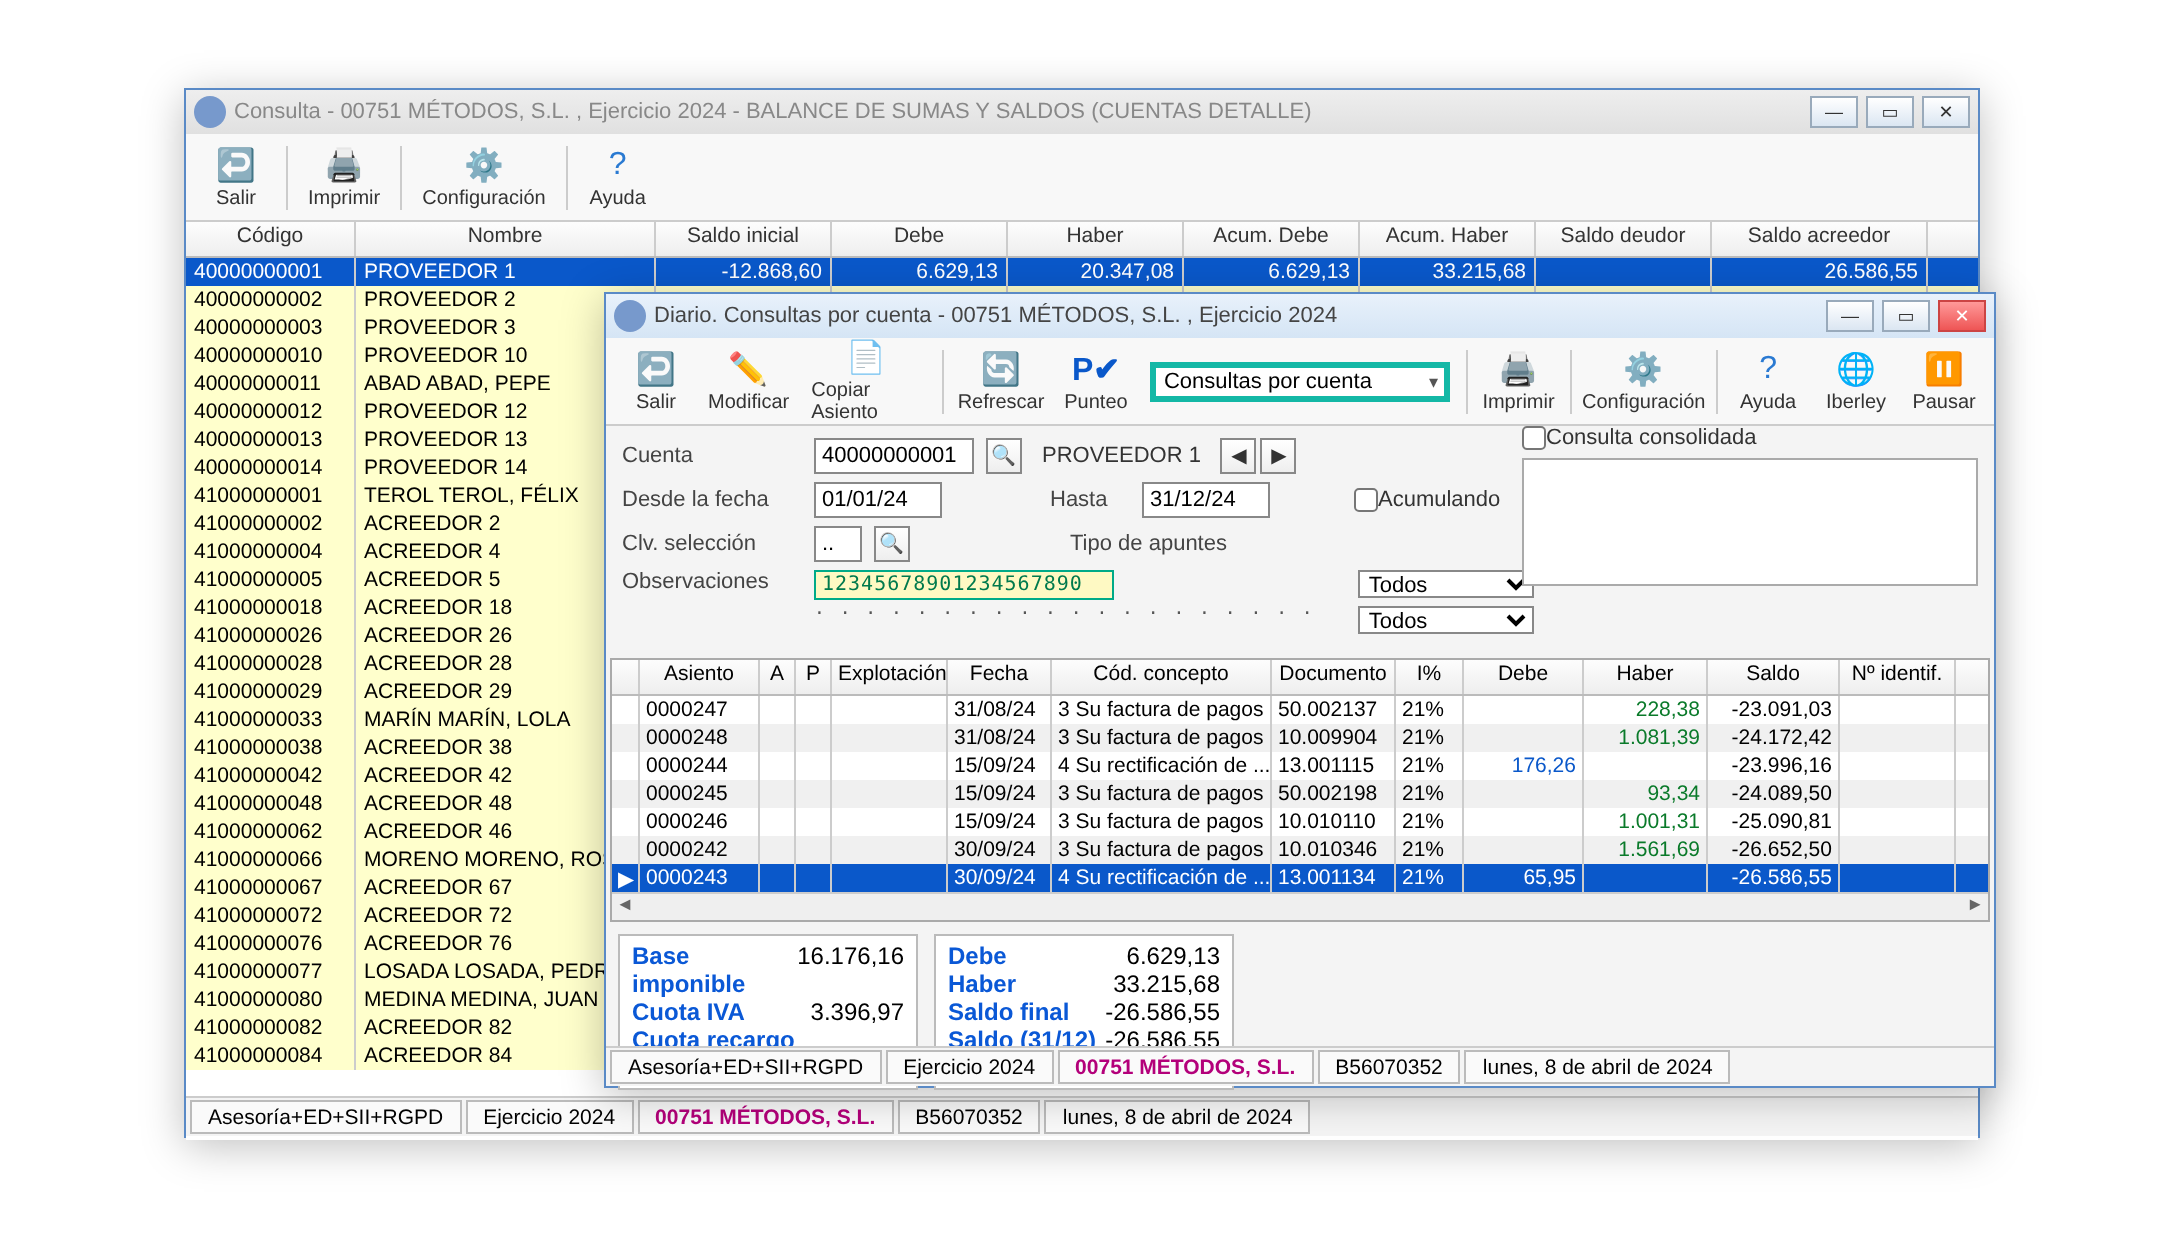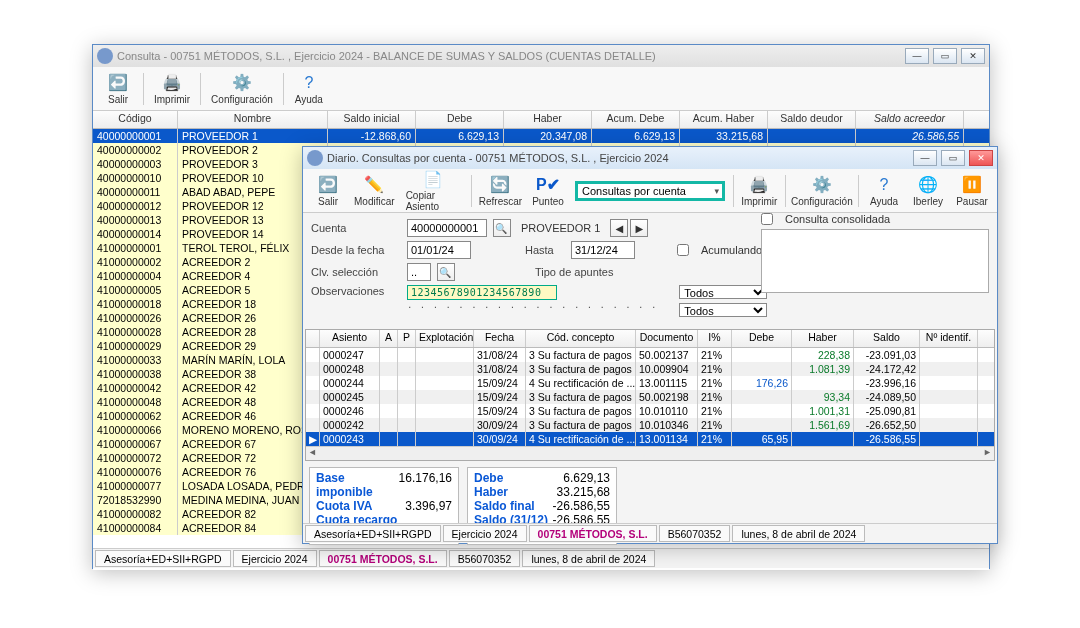--- a/index.html
+++ b/index.html
@@ -20,35 +20,35 @@
 .tb-sep{width:1px;height:32px;background:#ccc;margin:0 2px;}
 .tb-combo{height:20px;border:3px solid #14b8a6;background:#fff;font-size:11px;padding:0 14px 0 4px;min-width:150px;display:flex;align-items:center;position:relative;margin:0 4px;}
 .tb-combo::after{content:"▾";position:absolute;right:3px;color:#555;font-size:9px;}
 .grid-hdr{display:flex;background:linear-gradient(#fdfdfd,#eee);border-bottom:1px solid #bbb;height:18px;}
 .grid-hdr>div,.grid-row>div{border-right:1px solid #ccc;padding:1px 4px;font-size:10.5px;overflow:hidden;white-space:nowrap;text-overflow:ellipsis;}
 .grid-hdr>div{color:#333;text-align:center;}
 #balance-grid{position:relative;height:441px;overflow:hidden;background:#fff;}
 .grid-row{display:flex;height:14px;background:#ffffcc;}
 .grid-row.sel{background:#0a58ca;color:#fff;}
 .grid-row .num{text-align:right;}
-.c-cod{width:85px;}.c-nom{width:150px;text-align:left;}.c-si{width:88px;}.c-deb{width:88px;}.c-hab{width:88px;}.c-ad{width:88px;}.c-ah{width:88px;}.c-sd{width:88px;}.c-sa{width:108px;font-style:italic;}
+.c-cod{width:85px;}.c-nom{width:150px;text-align:left;}.c-si{width:88px;}.c-deb{width:88px;}.c-hab{width:88px;}.c-ad{width:88px;}.c-ah{width:88px;}.c-sd{width:88px;}.c-sa{width:108px;}
 .status-bar{position:absolute;bottom:0;left:0;right:0;height:20px;background:#f4f4f4;border-top:1px solid #ccc;display:flex;align-items:center;padding:0 2px;gap:2px;}
 .status-cell{border:1px solid #bbb;height:17px;padding:0 8px;font-size:10.5px;display:flex;align-items:center;background:#fafafa;}
 .status-cell.mag{color:#b3007a;font-weight:bold;}
 
 .form-area{padding:6px 8px;font-size:11px;color:#333;}
 .frow{display:flex;align-items:center;margin-bottom:4px;gap:6px;}
 .lbl{width:90px;font-size:11px;color:#444;}
 .inp{border:1px solid #888;background:#fff;height:18px;font-size:11px;padding:0 3px;}
 .inp.w70{width:80px;} .inp.w60{width:64px;}
 .btn-sm{width:18px;height:18px;border:1px solid #888;background:linear-gradient(#fff,#eee);font-size:10px;display:inline-flex;align-items:center;justify-content:center;}
 .sel-box{border:1px solid #0a8;background:#fef9c3;color:#007a4d;font-family:monospace;font-size:10px;padding:1px 3px;width:150px;letter-spacing:.5px;}
 .sel-sub{font-family:monospace;font-size:9px;color:#555;letter-spacing:1px;}
 select.cb{border:1px solid #888;height:14px;font-size:11px;width:88px;background:#fff;}
-.chk{display:flex;align-items:center;gap:12px;font-size:11px;}
+.chk{display:flex;align-items:center;gap:0;font-size:11px;}
 .chk input{width:12px;height:12px;}
 .diario-grid{border:1px solid #aaa;margin:2px 2px;font-size:10.5px;position:relative;}
 .dg-hdr{display:flex;background:linear-gradient(#fdfdfd,#eee);height:18px;border-bottom:1px solid #bbb;}
 .dg-hdr>div,.dg-row>div{border-right:1px solid #ccc;padding:1px 3px;overflow:hidden;white-space:nowrap;}
 .dg-hdr>div{text-align:center;}
 .dg-row{display:flex;height:14px;background:#fff;}
 .dg-row.alt{background:#f0f0f0;}
 .dg-row.sel{background:#0a58ca;color:#fff;}
 .dg-row .r{text-align:right;}
 .d-m{width:14px;}.d-as{width:60px;}.d-a{width:18px;}.d-p{width:18px;}.d-ex{width:58px;}.d-fe{width:52px;}.d-cc{width:110px;}.d-doc{width:62px;}.d-pct{width:34px;}.d-debe{width:60px;}.d-hab{width:62px;}.d-sal{width:66px;}.d-ni{width:58px;}
@@ -393,21 +393,21 @@
         <div class="c-nom">LOSADA LOSADA, PEDRO</div>
         <div class="c-si num"></div>
         <div class="c-deb num"></div>
         <div class="c-hab num"></div>
         <div class="c-ad num"></div>
         <div class="c-ah num"></div>
         <div class="c-sd num"></div>
         <div class="c-sa num"></div>
       </div>
       <div class="grid-row">
-        <div class="c-cod">72018532990</div>
+        <div class="c-cod">41000000080</div>
         <div class="c-nom">MEDINA MEDINA, JUAN</div>
         <div class="c-si num"></div>
         <div class="c-deb num"></div>
         <div class="c-hab num"></div>
         <div class="c-ad num"></div>
         <div class="c-ah num"></div>
         <div class="c-sd num"></div>
         <div class="c-sa num"></div>
       </div>
       <div class="grid-row">

